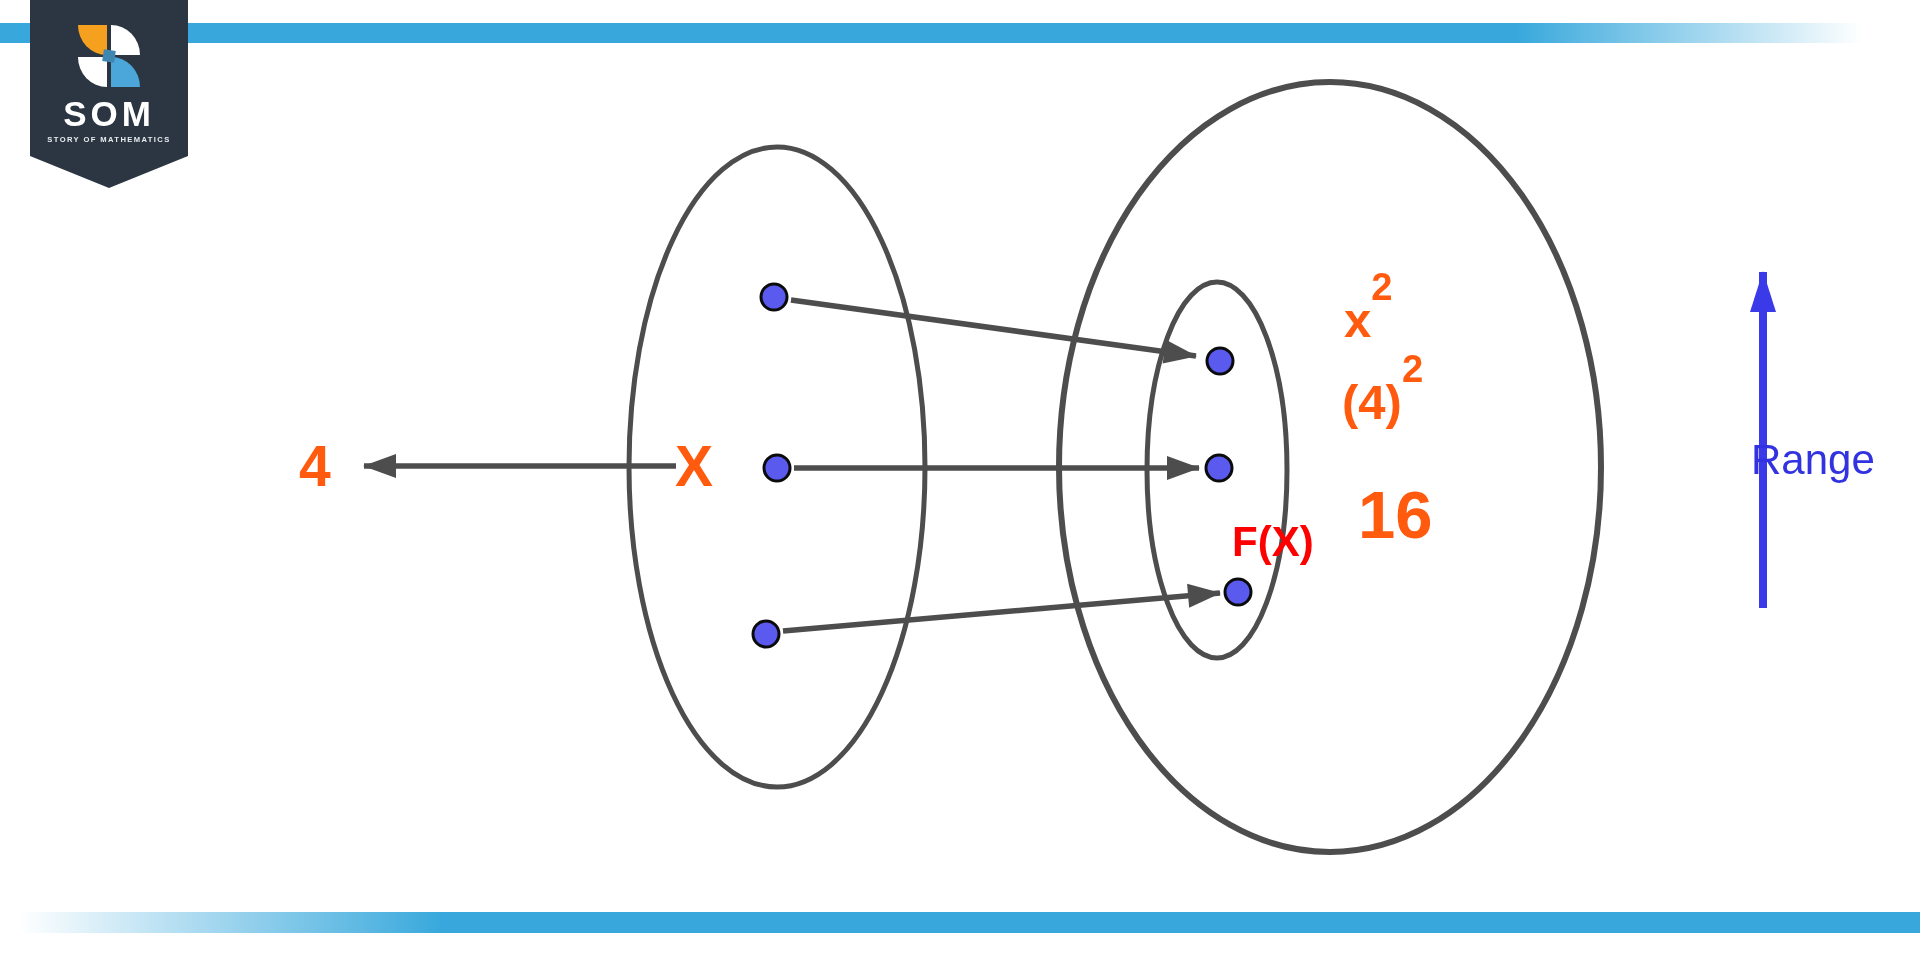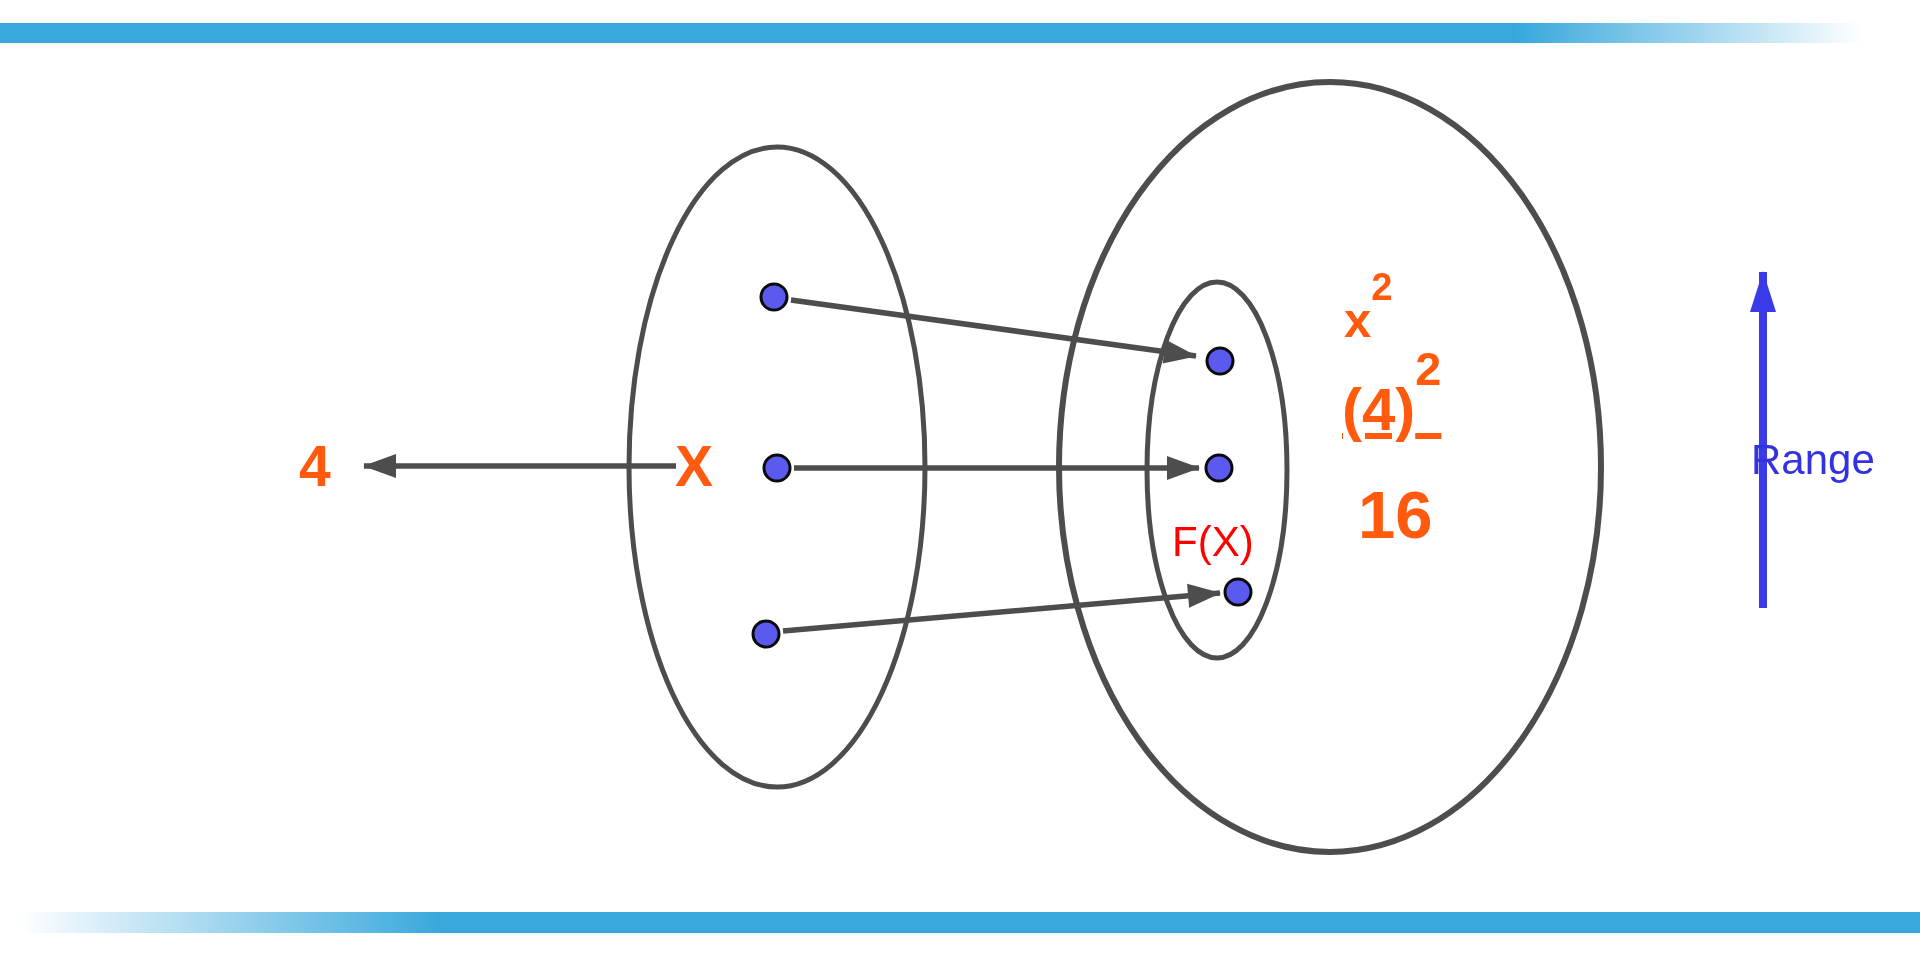--- a/index.html
+++ b/index.html
@@ -34,33 +34,44 @@
   .badge .tagline{color:#e8ecef;font-size:7.6px;font-weight:bold;letter-spacing:1.4px;margin-top:5px;line-height:1;white-space:nowrap;}
   
   svg.diagram{position:absolute;left:0;top:0;}
   
   .lbl{position:absolute;line-height:1;white-space:nowrap;}
   .orange{color:#ff5a0d;font-weight:bold;text-align:center;}
   .lbl sup{font-size:0.78em;position:relative;top:-0.52em;font-weight:bold;}
   .lbl-4{left:299px;top:438px;font-size:57px;}
   .lbl-x{left:675px;top:438px;font-size:57px;}
   .lbl-x2{left:1344px;top:288px;font-size:49px;}
-  .lbl-42{left:1342px;top:370px;font-size:60px;text-decoration:underline;}
+  .lbl-42{left:1342px;top:370px;font-size:49px;}
   .lbl-16{left:1358px;top:481px;font-size:67px;}
-  .lbl-fx{left:1172px;top:521px;font-size:42px;font-weight:normal;color:#ff0000;}
+  .lbl-fx{left:1232px;top:521px;font-size:42px;font-weight:bold;color:#ff0000;}
   .lbl-range{left:1751px;top:407px;font-size:42px;color:#3232e0;margin-top:32px;}
 </style>
 </head>
 <body>
 
 <div class="stage">
 
   <div class="bar-top"></div>
   <div class="bar-bottom"></div>
 
+  <div class="badge">
+    <div class="icon">
+      <div class="p tl"></div>
+      <div class="p tr"></div>
+      <div class="p bl"></div>
+      <div class="p br"></div>
+      <div class="p ctr"></div>
+    </div>
+    <div class="som">SOM</div>
+    <div class="tagline">STORY OF MATHEMATICS</div>
+  </div>
 
   <svg class="diagram" width="1920" height="960" viewBox="0 0 1920 960">
     <defs>
       <marker id="ah-gray" markerUnits="userSpaceOnUse" markerWidth="36" markerHeight="30" refX="33" refY="15" orient="auto">
         <path d="M1,3 L34,15 L1,27 Z" fill="#4d4d4d"></path>
       </marker>
       <marker id="ah-blue" markerUnits="userSpaceOnUse" markerWidth="44" markerHeight="30" refX="41" refY="15" orient="auto">
         <path d="M1,2 L42,15 L1,28 Z" fill="#3a3ae8"></path>
       </marker>
     </defs>

